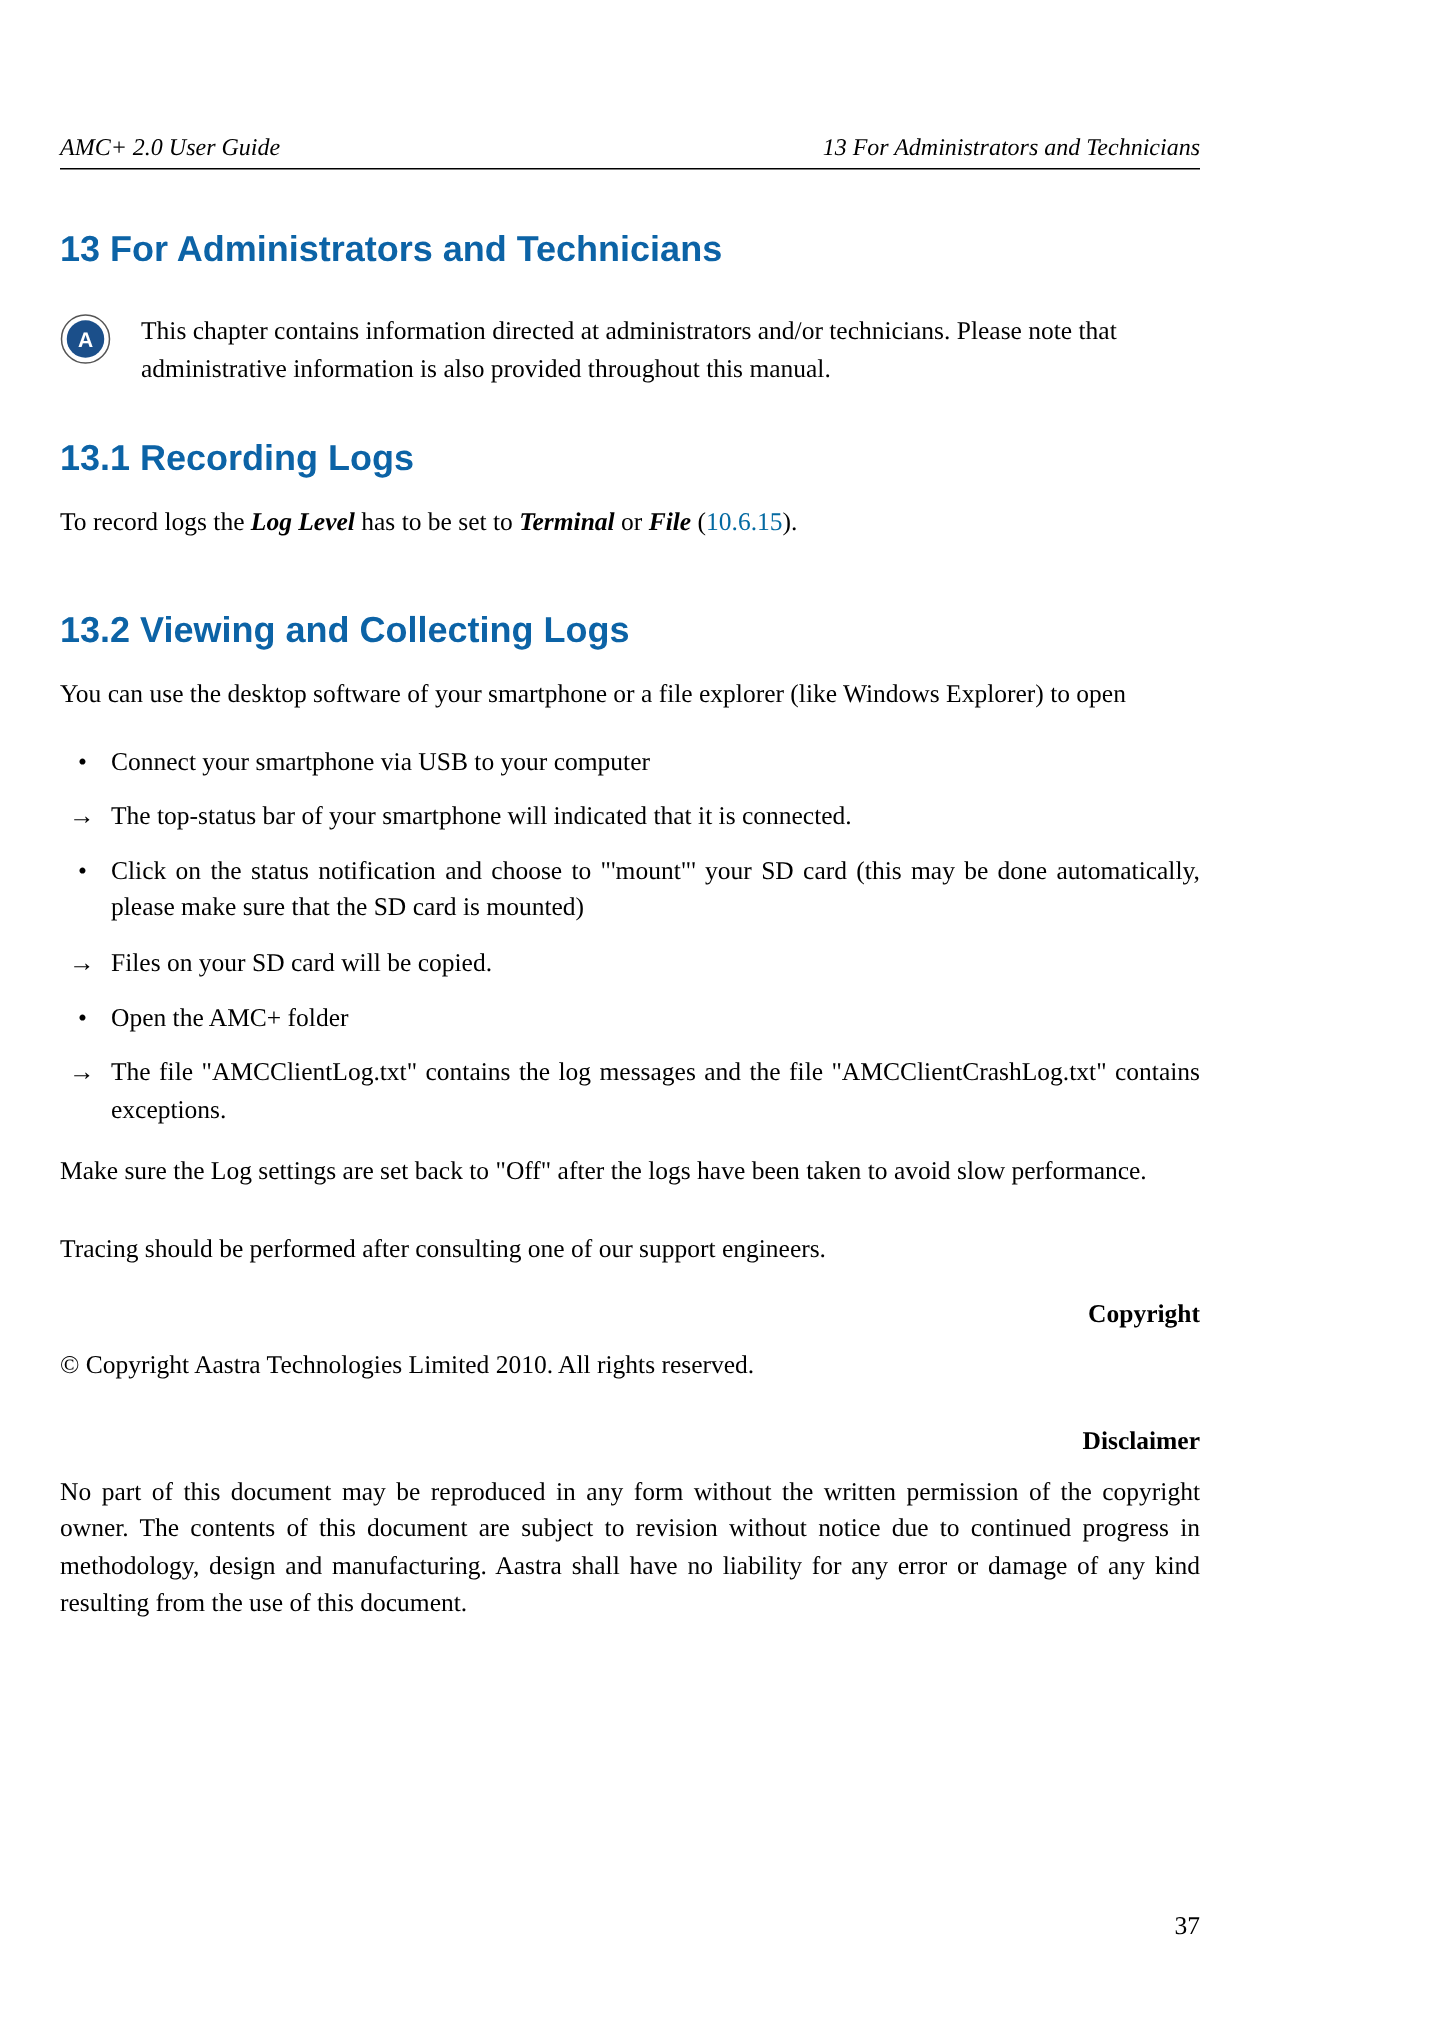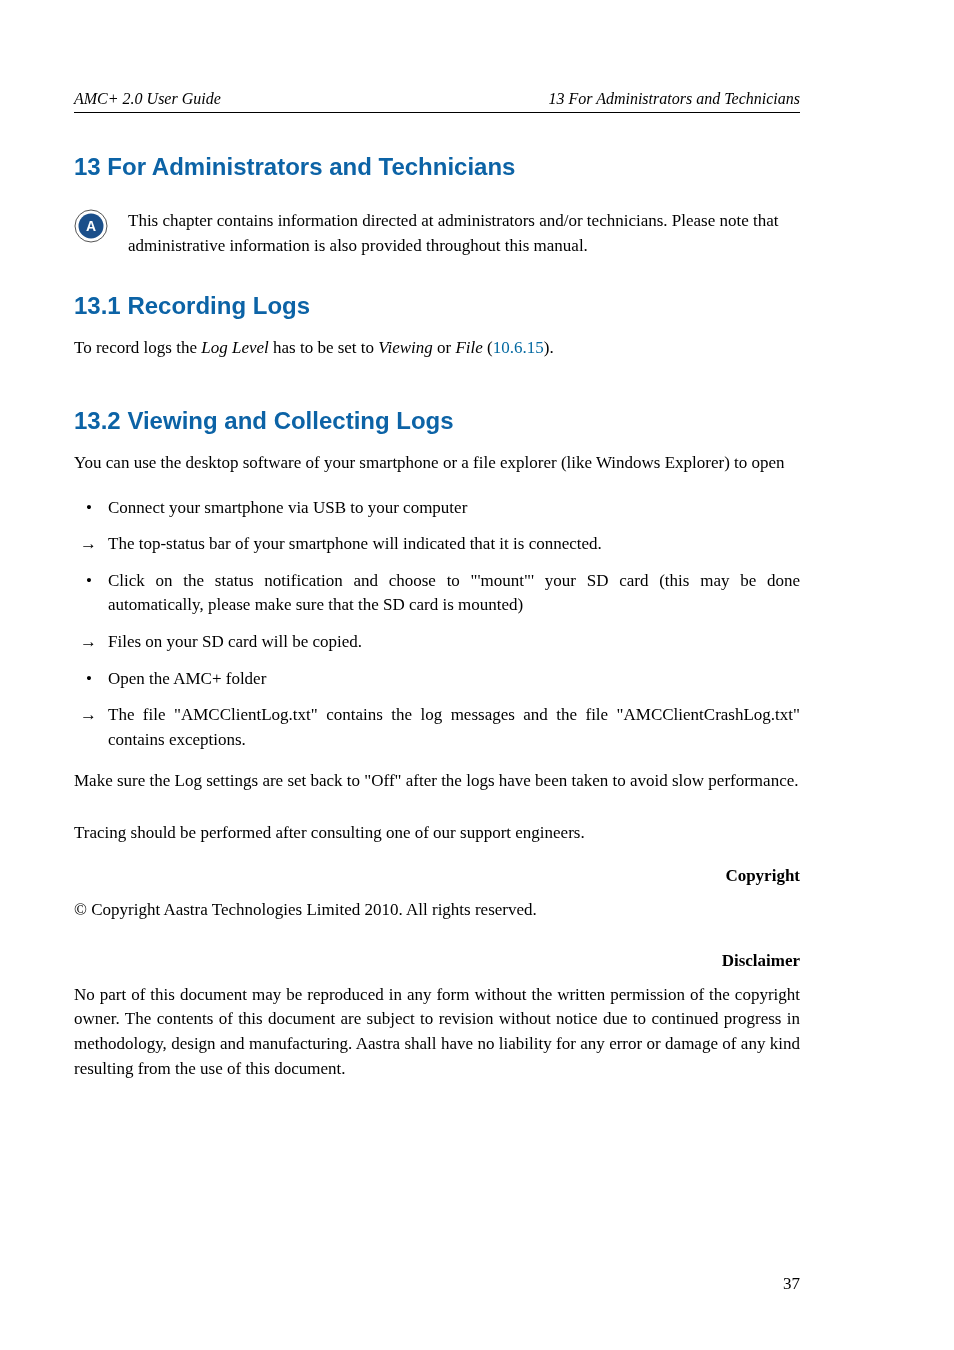--- a/index.html
+++ b/index.html
@@ -6,21 +6,21 @@
     margin: 0;
     padding: 0;
     background: #ffffff;
     font-family: "Times New Roman", Times, serif;
     color: #000000;
   }
   .page {
     width: 890px;
     height: 1350px;
     box-sizing: border-box;
-    padding: 90px 90px 40px 74px;
+    padding: 90px 90px 40px 40px;
     position: relative;
   }
   .running-head {
     display: flex;
     justify-content: space-between;
     font-size: 16px;
     font-style: italic;
     border-bottom: 1px solid #000;
     padding-bottom: 4px;
     margin-bottom: 40px;
@@ -75,21 +75,21 @@
   }
   h2.subsection.support {
     margin-top: 6px;
   }
   .body-text {
     font-size: 17px;
     line-height: 1.45;
     text-align: justify;
     margin: 0 0 20px 0;
   }
-  .italic { font-style: italic; }
+  .italic { font-style: italic; font-weight: bold; }
   .link { color: #0369a1; }
   ul.step-list {
     list-style: none;
     padding: 0 0 0 34px;
     margin: 0 0 16px 0;
   }
   ul.step-list li {
     font-size: 17px;
     line-height: 1.45;
     text-align: justify;
@@ -140,21 +140,21 @@
         <circle cx="17" cy="17" r="16" class="badge-outer"></circle>
         <circle cx="17" cy="17" r="12.5" class="badge-inner"></circle>
         <text x="17" y="22" text-anchor="middle" class="badge-text">A</text>
       </svg>
     </div>
     <div class="intro-text">This chapter contains information directed at administrators and/or technicians. Please note that administrative information is also provided throughout this manual.</div>
   </div>
 
   <h2 class="subsection">13.1 Recording Logs</h2>
   <p class="body-text">
-    <span>To record logs the </span><span class="italic">Log Level</span><span> has to be set to </span><span class="italic">Viewing</span><span> or </span><span class="italic">File</span><span> (</span><span class="link">10.6.15</span><span>).</span>
+    <span>To record logs the </span><span class="italic">Log Level</span><span> has to be set to </span><span class="italic">Terminal</span><span> or </span><span class="italic">File</span><span> (</span><span class="link">10.6.15</span><span>).</span>
   </p>
 
   <div class="section-gap"></div>
 
   <h2 class="subsection">13.2 Viewing and Collecting Logs</h2>
   <p class="body-text">You can use the desktop software of your smartphone or a file explorer (like Windows Explorer) to open</p>
 
   <ul class="step-list">
     <li>
       <span class="bullet">•</span>

